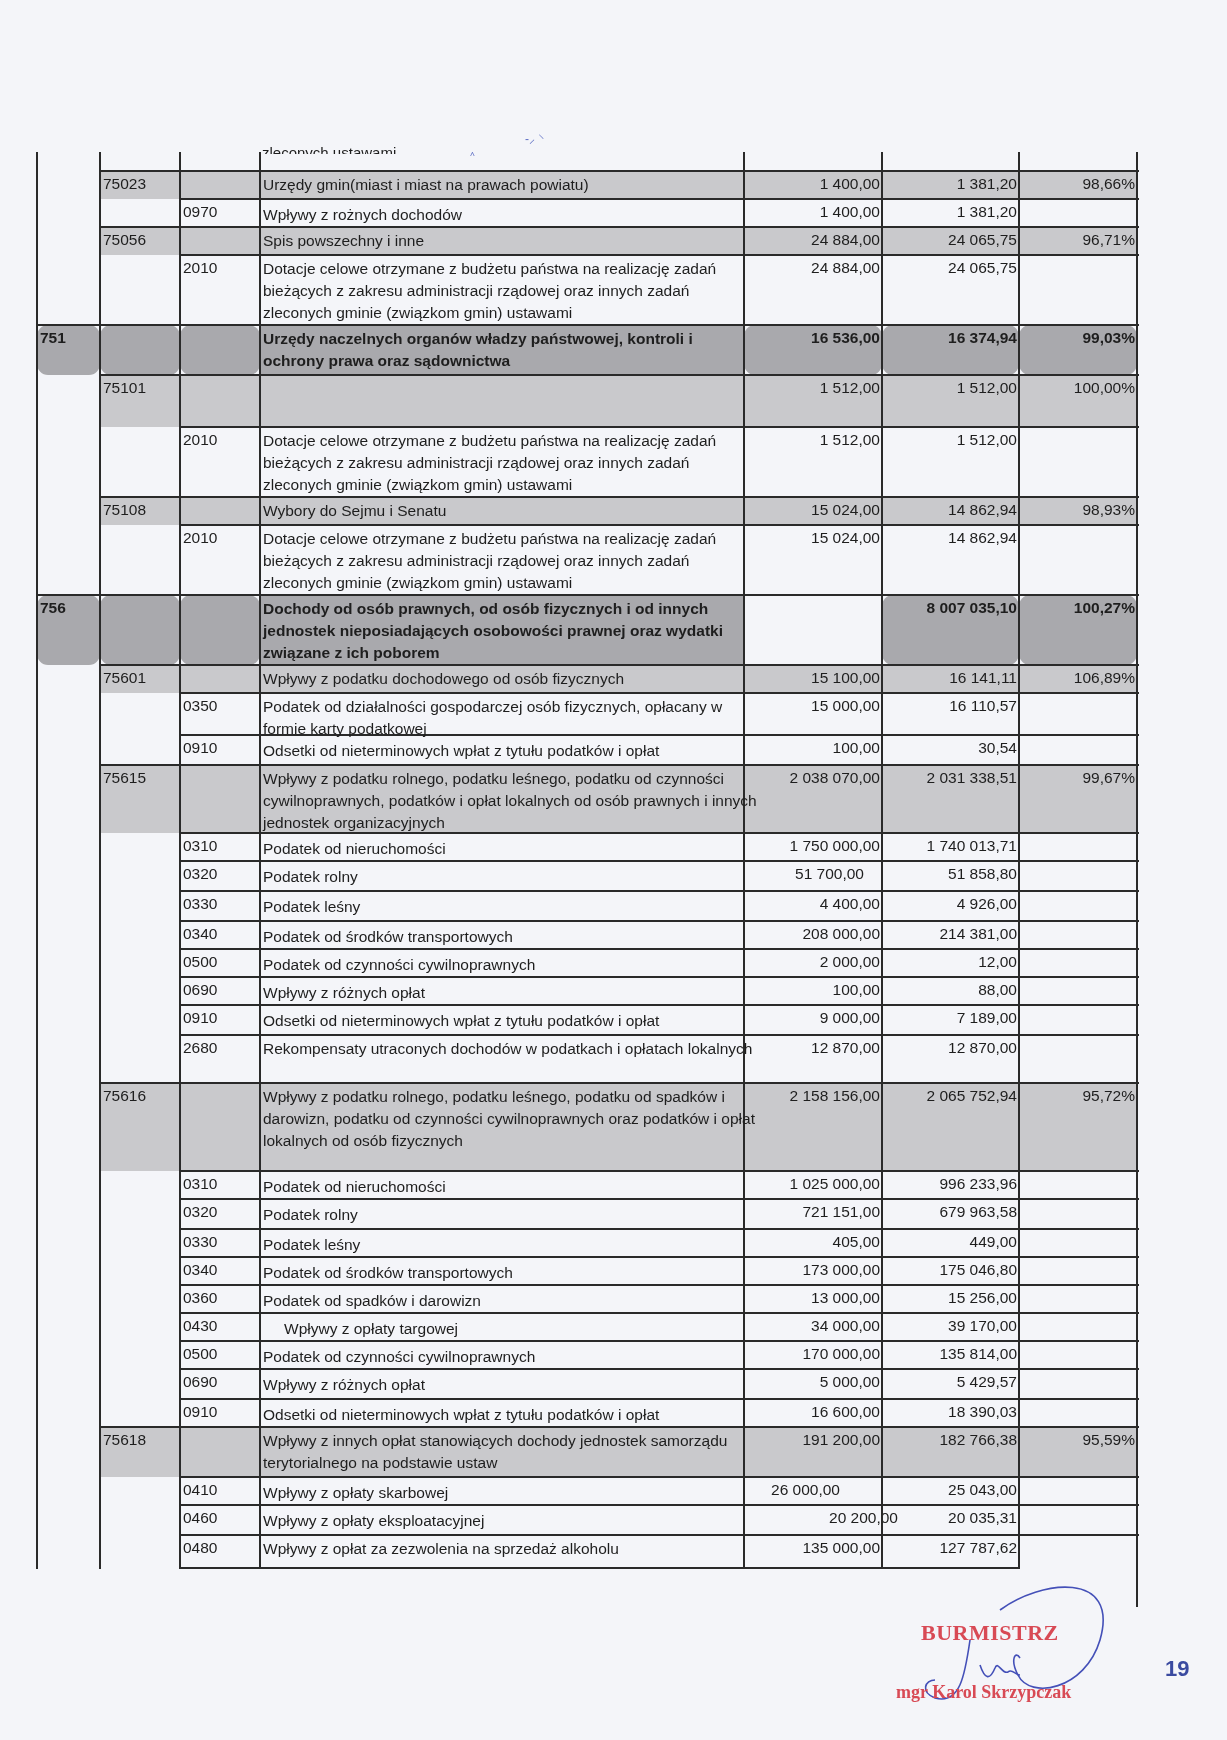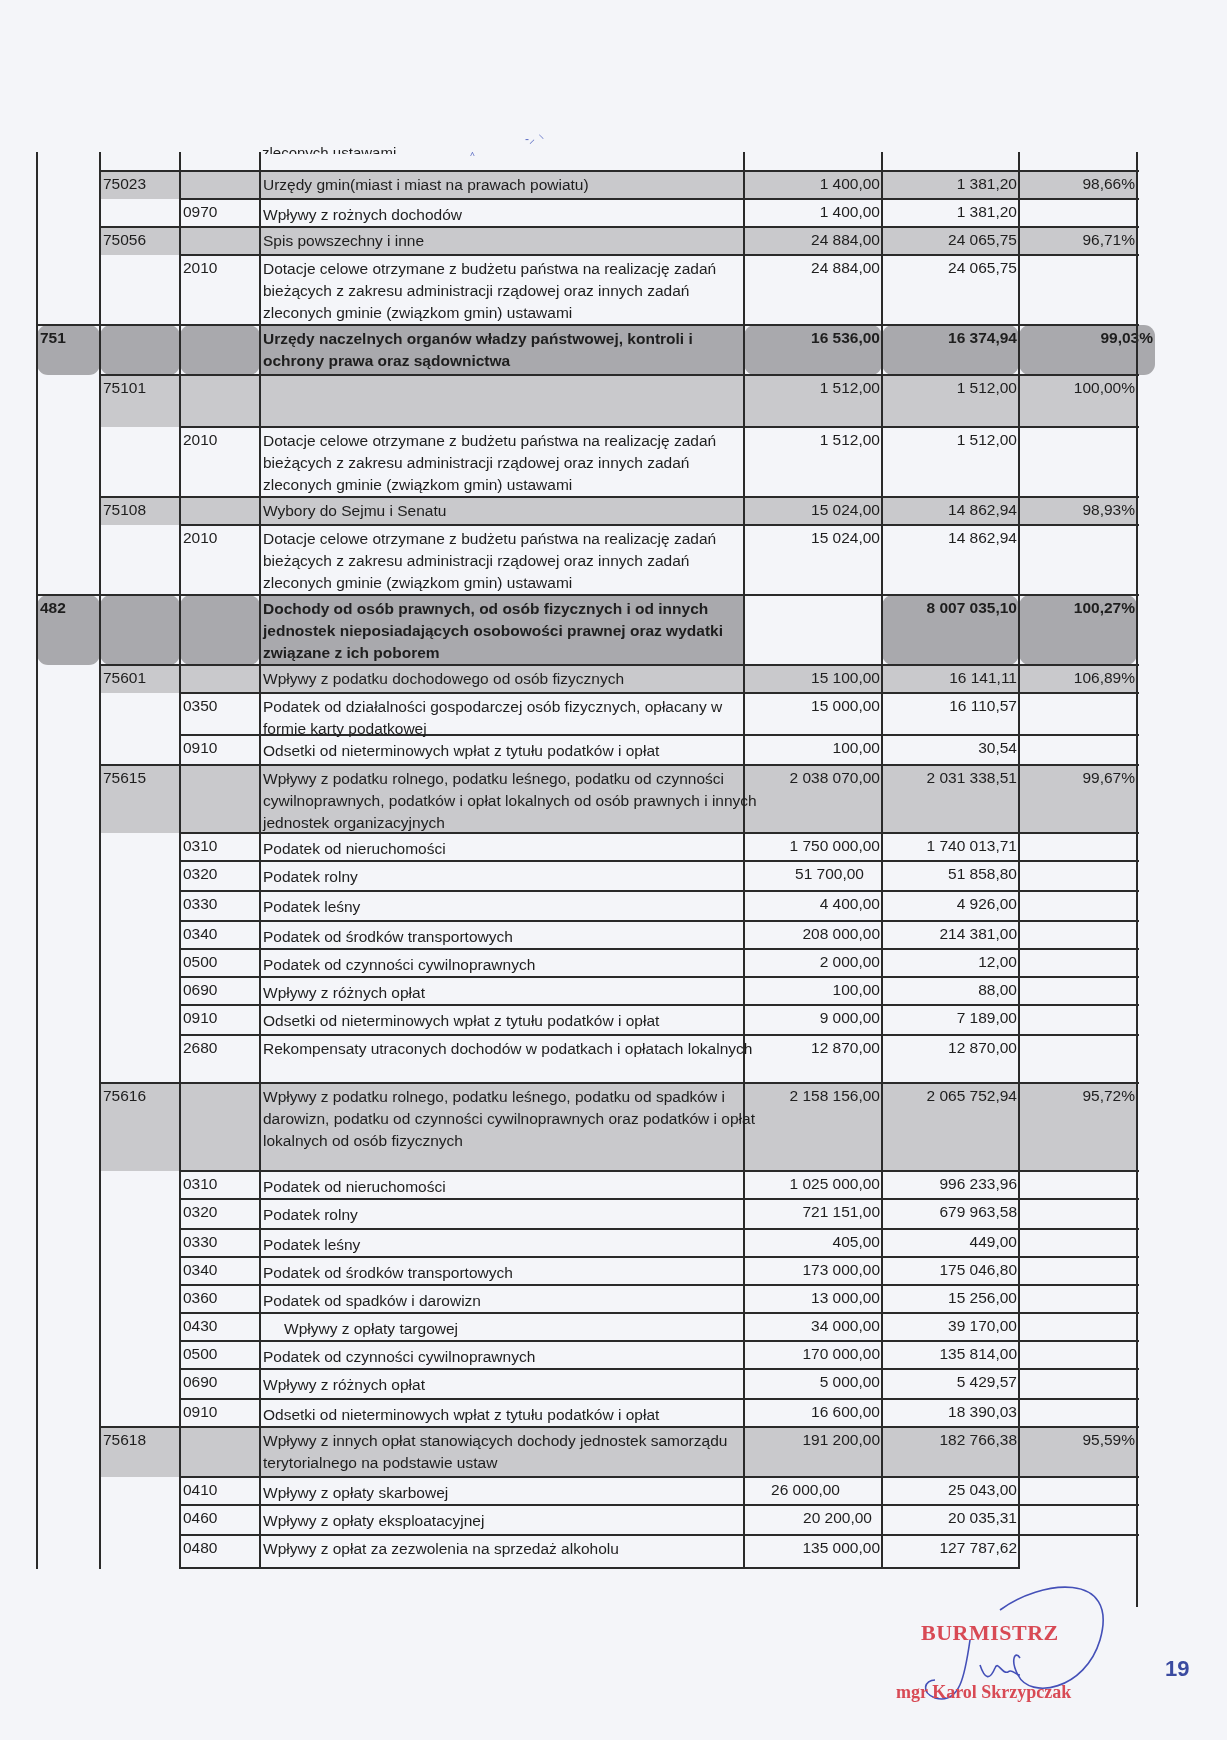--- a/index.html
+++ b/index.html
@@ -91,21 +91,21 @@
         <div class="hline" style="top: -1px; left: 180px; width: 959px;"></div>
       </div>
       <div class="row" style="top: 325px; height: 50px;">
         <div class="cell  shade-d bold" style="left: 37px; width: 63px;">751</div>
         <div class="cell  shade-d bold" style="left: 100px; width: 80px;"></div>
         <div class="cell  shade-d bold" style="left: 180px; width: 80px;"></div>
         <div class="cell shade-d" style="left: 260px; width: 484px;"></div>
         <div class="cell wrap shade-d bold" style="left: 260px; width: 500px; padding-top: 3px; z-index: 1; background: transparent;">Urzędy naczelnych organów władzy państwowej, kontroli i ochrony prawa oraz sądownictwa</div>
         <div class="cell num shade-d bold" style="left: 744px; width: 138px;">16 536,00</div>
         <div class="cell num shade-d bold" style="left: 882px; width: 137px;">16 374,94</div>
-        <div class="cell num shade-d bold" style="left: 1019px; width: 136px;">99,03%</div>
+        <div class="cell num shade-d bold" style="left: 1019px; width: 118px;">99,03%</div>
         <div class="hline" style="top: -1px; left: 37px; width: 1102px;"></div>
       </div>
       <div class="row" style="top: 375px; height: 52px;">
         <div class="cell " style="left: 37px; width: 63px;"></div>
         <div class="cell  shade-l" style="left: 100px; width: 80px;">75101</div>
         <div class="cell  shade-l" style="left: 180px; width: 80px;"></div>
         <div class="cell shade-l" style="left: 260px; width: 484px;"></div>
         <div class="cell num shade-l" style="left: 744px; width: 138px;">1 512,00</div>
         <div class="cell num shade-l" style="left: 882px; width: 137px;">1 512,00</div>
         <div class="cell num shade-l" style="left: 1019px; width: 118px;">100,00%</div>
@@ -136,21 +136,21 @@
         <div class="cell " style="left: 37px; width: 63px;"></div>
         <div class="cell " style="left: 100px; width: 80px;"></div>
         <div class="cell  " style="left: 180px; width: 80px;">2010</div>
         <div class="cell wrap " style="left: 260px; width: 500px; padding-top: 3px; z-index: 1; background: transparent;">Dotacje celowe otrzymane z budżetu państwa na realizację zadań bieżących z zakresu administracji rządowej  oraz innych zadań zleconych gminie (związkom gmin) ustawami</div>
         <div class="cell num " style="left: 744px; width: 138px;">15 024,00</div>
         <div class="cell num " style="left: 882px; width: 137px;">14 862,94</div>
         <div class="cell num " style="left: 1019px; width: 118px;"></div>
         <div class="hline" style="top: -1px; left: 180px; width: 959px;"></div>
       </div>
       <div class="row" style="top: 595px; height: 70px;">
-        <div class="cell  shade-d bold" style="left: 37px; width: 63px;">482</div>
+        <div class="cell  shade-d bold" style="left: 37px; width: 63px;">756</div>
         <div class="cell  shade-d bold" style="left: 100px; width: 80px;"></div>
         <div class="cell  shade-d bold" style="left: 180px; width: 80px;"></div>
         <div class="cell shade-d" style="left: 260px; width: 484px;"></div>
         <div class="cell wrap shade-d bold" style="left: 260px; width: 500px; padding-top: 3px; z-index: 1; background: transparent;">Dochody od osób prawnych, od osób fizycznych i od innych jednostek nieposiadających osobowości prawnej oraz wydatki związane z ich poborem</div>
         <div class="cell num shade-d bold" style="left: 882px; width: 137px;">8 007 035,10</div>
         <div class="cell num shade-d bold" style="left: 1019px; width: 118px;">100,27%</div>
         <div class="hline" style="top: -1px; left: 37px; width: 1102px;"></div>
       </div>
       <div class="row" style="top: 665px; height: 28px;">
         <div class="cell " style="left: 37px; width: 63px;"></div>
@@ -394,21 +394,21 @@
         <div class="cell num " style="left: 704px; width: 138px;">26 000,00</div>
         <div class="cell num " style="left: 882px; width: 137px;">25 043,00</div>
         <div class="cell num " style="left: 1019px; width: 118px;"></div>
         <div class="hline" style="top: -1px; left: 180px; width: 959px;"></div>
       </div>
       <div class="row" style="top: 1505px; height: 30px;">
         <div class="cell " style="left: 37px; width: 63px;"></div>
         <div class="cell " style="left: 100px; width: 80px;"></div>
         <div class="cell  " style="left: 180px; width: 80px;">0460</div>
         <div class="cell wrap " style="left: 260px; width: 500px; padding-top: 5px; z-index: 1; background: transparent;">Wpływy z opłaty eksploatacyjnej</div>
-        <div class="cell num " style="left: 736px; width: 138px;">20 200,00</div>
+        <div class="cell num " style="left: 762px; width: 138px;">20 200,00</div>
         <div class="cell num " style="left: 882px; width: 137px;">20 035,31</div>
         <div class="cell num " style="left: 1019px; width: 118px;"></div>
         <div class="hline" style="top: -1px; left: 180px; width: 959px;"></div>
       </div>
       <div class="row" style="top: 1535px; height: 32px;">
         <div class="cell " style="left: 37px; width: 63px;"></div>
         <div class="cell " style="left: 100px; width: 80px;"></div>
         <div class="cell  " style="left: 180px; width: 80px;">0480</div>
         <div class="cell wrap " style="left: 260px; width: 500px; padding-top: 3px; z-index: 1; background: transparent;">Wpływy z opłat za zezwolenia na sprzedaż alkoholu</div>
         <div class="cell num " style="left: 744px; width: 138px;">135 000,00</div>

